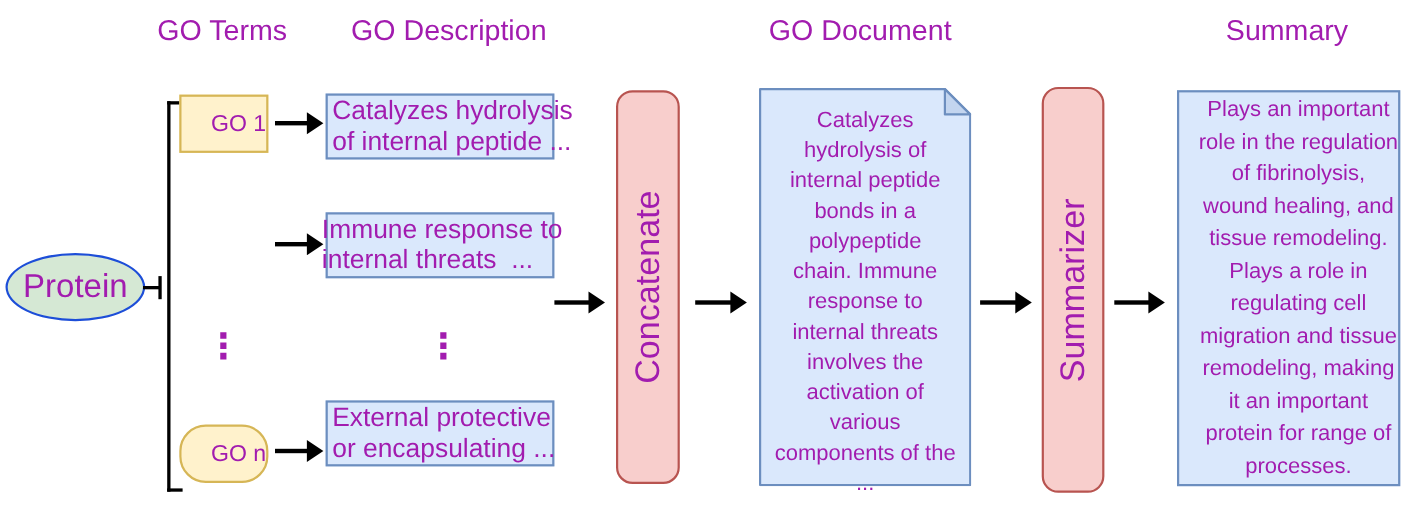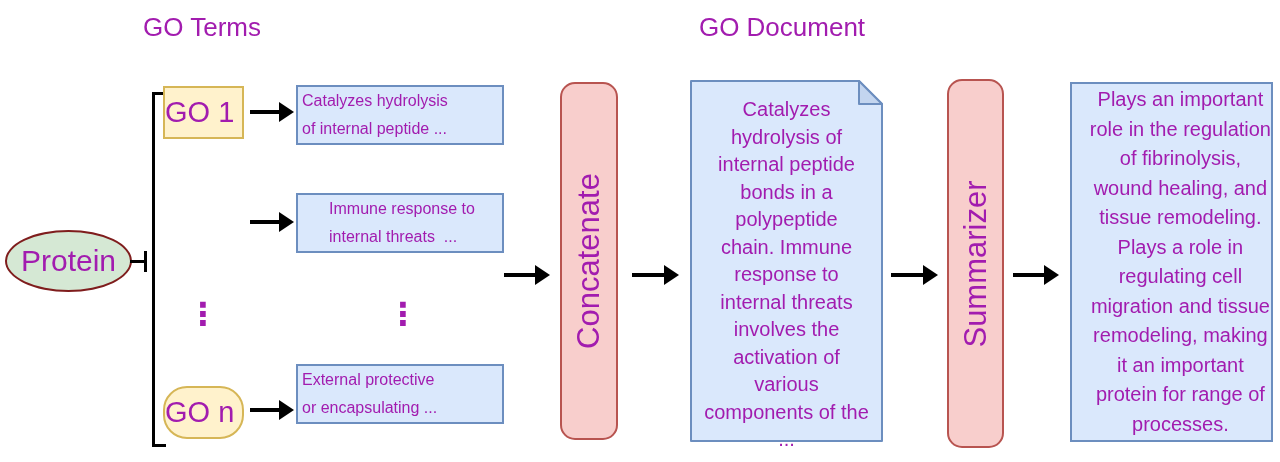--- a/index.html
+++ b/index.html
@@ -13,45 +13,45 @@
   }
   .abs{position:absolute;}
   .col-header{
     position:absolute;top:12px;
     transform:translateX(-50%);
     font-size:26px;line-height:30px;white-space:nowrap;
   }
   
   .protein{
     left:5px;top:230px;width:123px;height:58px;
-    background:#d5e8d4;border:2px solid #7f1d1d;border-radius:50%;
+    background:#d5e8d4;border:2px solid #1d4ed8;border-radius:50%;
     display:flex;align-items:center;justify-content:center;
     font-size:30px;
   }
   .conn-line{left:130px;top:260px;width:15px;height:3px;background:#000;}
   .conn-tick{left:144px;top:251px;width:3px;height:21px;background:#000;}
   .bracket{
     left:152px;top:92px;width:11px;height:349px;
     border:3px solid #000;border-right:none;
     background:transparent;
   }
   
   .go-box{
     position:absolute;left:163px;width:77px;height:49px;
     background:#fff2cc;border:2px solid #d6b656;
-    display:flex;align-items:center;justify-content:flex-start;
-    font-size:29px;
+    display:flex;align-items:center;justify-content:flex-end;
+    font-size:21px;
   }
   .go1{top:86px;} .go2{top:196px;} .gon{top:386px;border-radius:24px;}
   
   .desc-box{
     position:absolute;left:296px;width:200px;height:56px;
     background:#dae8fc;border:2px solid #6c8ebf;
     display:flex;align-items:center;
-    font-size:16px;line-height:28px;
+    font-size:24px;line-height:28px;
     padding-left:4px;
     white-space:pre;
   }
   .desc1{top:85px;} .desc2{top:193px;justify-content:center;} .desc3{top:364px;}
   
   .vdots{
     position:absolute;transform:translateX(-50%);
     font-size:32px;line-height:32px;font-weight:bold;letter-spacing:0;
   }
   .vdots1{left:203px;top:298px;} .vdots2{left:403px;top:298px;}
@@ -97,21 +97,23 @@
     text-align:center;font-size:20px;line-height:29.5px;
     white-space:pre;
   }
 </style>
 </head>
 <body>
 
 <div id="canvas">
 
   <div class="col-header" style="left:202px">GO Terms</div>
+  <div class="col-header" style="left:408px">GO Description</div>
   <div class="col-header" style="left:782px">GO Document</div>
+  <div class="col-header" style="left:1170px">Summary</div>
 
   <div class="abs protein">
     <span>Protein</span>
   </div>
   <div class="abs conn-line"></div>
   <div class="abs conn-tick"></div>
   <div class="abs bracket"></div>
 
   <div class="go-box go1">
     <span>GO 1</span>

